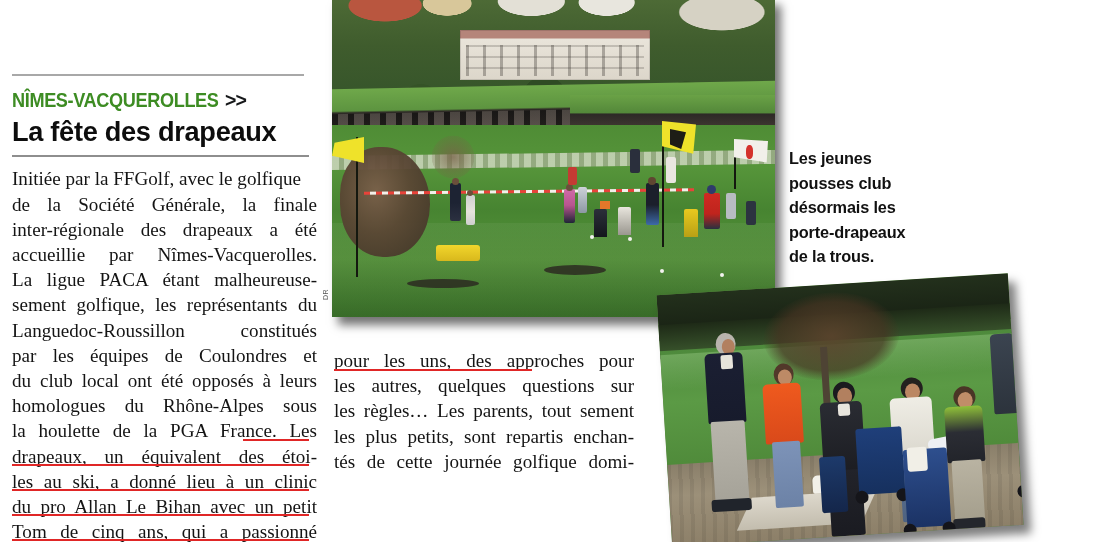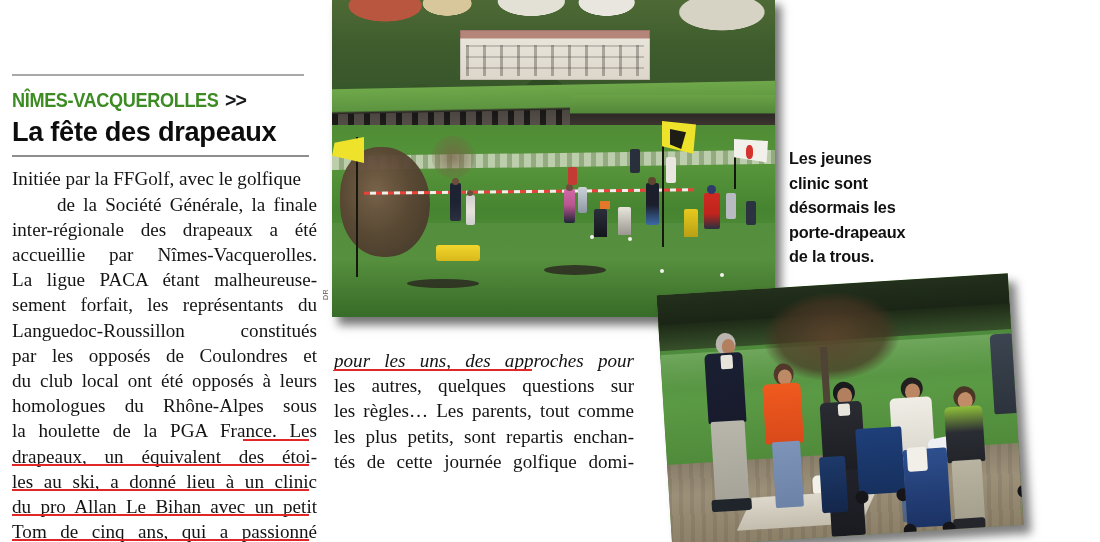--- a/index.html
+++ b/index.html
@@ -447,54 +447,54 @@
   <div class="kicker">
     <span class="loc">NÎMES-VACQUEROLLES</span><span class="arrows">&gt;&gt;</span>
   </div>
 
   <div class="headline">La fête des drapeaux</div>
 
   <div class="rule-bot"></div>
 
   <div class="body-col" style="position:relative;">
     <div>Initiée par la FFGolf, avec le golfique</div>
-    <div style="text-align:justify; text-align-last:justify;margin-left:45px;">de la Société Générale, la finale</div>
+    <div style="text-align:justify; text-align-last:justify;">de la Société Générale, la finale</div>
     <div style="text-align-last:justify;">inter-régionale des drapeaux a été</div>
     <div style="text-align-last:justify;">accueillie par Nîmes-Vacquerolles.</div>
     <div style="text-align-last:justify;">La ligue PACA étant malheureuse-</div>
-    <div style="text-align-last:justify;">sement forfait, les représentants du</div>
+    <div style="text-align-last:justify;">sement golfique, les représentants du</div>
     <div style="text-align-last:justify;">Languedoc-Roussillon constitués</div>
-    <div style="text-align-last:justify;">par les opposés de Coulondres et</div>
+    <div style="text-align-last:justify;">par les équipes de Coulondres et</div>
     <div style="text-align-last:justify;">du club local ont été opposés à leurs</div>
     <div style="text-align-last:justify;">homologues du Rhône-Alpes sous</div>
     <div style="text-align-last:justify; position:relative;">la houlette de la PGA France. Les</div>
     <div style="text-align-last:justify;">drapeaux, un équivalent des étoi-</div>
     <div style="text-align-last:justify;">les au ski, a donné lieu à un clinic</div>
     <div style="text-align-last:justify;">du pro Allan Le Bihan avec un petit</div>
     <div style="text-align-last:justify;">Tom de cinq ans, qui a passionné</div>
 
     <div class="redline" style="left:231px; top:273px; width:66px;"></div>
     <div class="redline" style="left:0px;  top:298px; width:297px;"></div>
     <div class="redline" style="left:0px;  top:323px; width:297px;"></div>
     <div class="redline" style="left:0px;  top:348px; width:297px;"></div>
     <div class="redline" style="left:0px;  top:373px; width:297px;"></div>
   </div>
 </div>
 
 <div id="col2">
   <div class="body-col" style="position:relative;">
-    <div style="text-align-last:justify;font-style:italic;">pour les uns, des approches pour</div>
+    <div style="text-align-last:justify;">pour les uns, des approches pour</div>
     <div style="text-align-last:justify;">les autres, quelques questions sur</div>
-    <div style="text-align-last:justify;">les règles… Les parents, tout comme</div>
+    <div style="text-align-last:justify;">les règles… Les parents, tout sement</div>
     <div style="text-align-last:justify;">les plus petits, sont repartis enchan-</div>
     <div style="text-align-last:justify;">tés de cette journée golfique domi-</div>
 
     <div class="redline" style="left:0px; top:21px; width:198px;"></div>
   </div>
 </div>
 
 <div id="caption">
   <div>Les jeunes</div>
-  <div>clinic sont</div>
+  <div>pousses club</div>
   <div>désormais les</div>
   <div>porte-drapeaux</div>
   <div>de la trous.</div>
 </div>
 
 </body></html>

